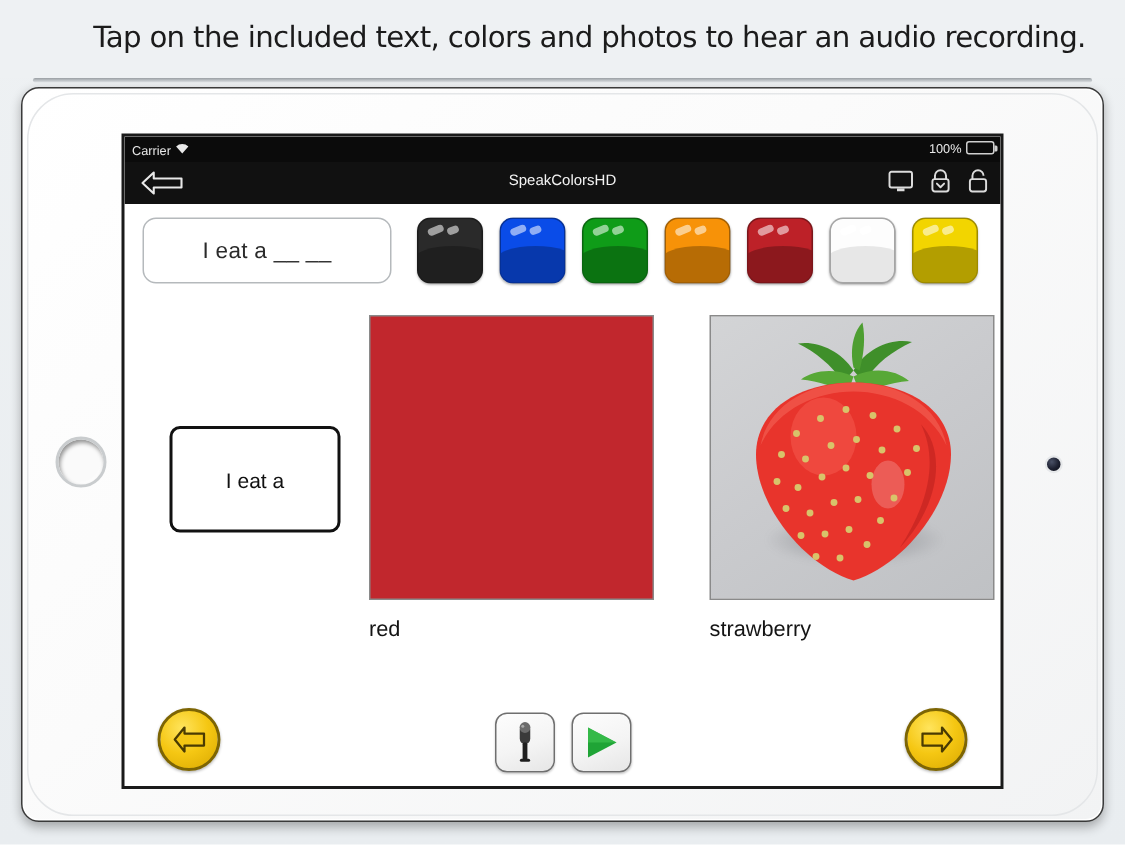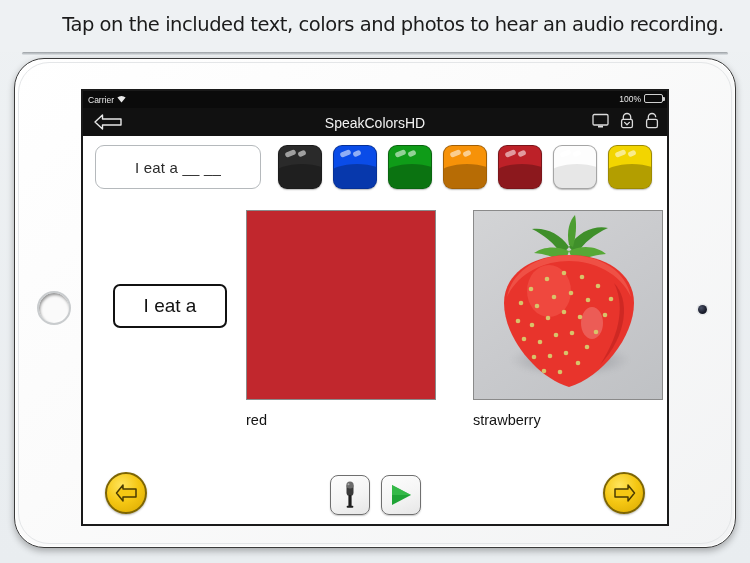--- a/index.html
+++ b/index.html
@@ -32,21 +32,21 @@
     position: absolute; left: 22px; top: 52px; width: 706px; height: 3px;
     background: linear-gradient(180deg,#9a9fa3 0%,#bfc4c8 55%,#e2e6e9 100%);
     border-radius: 2px;
   }
 
   
   #tablet {
     position: absolute; left: 14px; top: 58px;
     width: 722px; height: 490px;
     background: linear-gradient(140deg,#ffffff 0%,#fbfbfb 42%,#f2f3f4 100%);
-    border-radius: 30px;
+    border-radius: 12px;
     border: 1.6px solid #3a3a3a;
     box-shadow: 0 3px 7px rgba(0,0,0,.30), inset 0 0 0 1px #ffffff;
   }
   #tablet-inner-edge {
     position: absolute; left: 3px; top: 3px; right: 3px; bottom: 3px;
     border-radius: 31px;
     border: 1px solid #e4e6e8;
     pointer-events: none;
   }
   #home-button {
@@ -102,21 +102,21 @@
     width: 1.6px; height: 3.6px; background: #cfcfcf; border-radius: 0 1px 1px 0;
   }
 
   
   #nav-bar {
     position: absolute; left: 0; top: 17px; width: 100%; height: 28px;
     background: #111111;
   }
   #nav-title {
     position: absolute; left: 0; top: 7px; width: 100%;
-    text-align: center; color: #f2f2f2; font-size: 14px;
+    text-align: center; color: #f2f2f2; font-size: 10px;
   }
   #nav-back {
     position: absolute; left: 10px; top: 5px;
     width: 30px; height: 18px;
   }
   #nav-icons {
     position: absolute; right: 8px; top: 4px;
     display: flex; align-items: center; gap: 11px;
   }
 
@@ -163,26 +163,26 @@
   .swatch .gloss1 { left: 6px;  width: 11px; }
   .swatch .gloss2 { left: 19px; width: 8px; }
   .swatch.light .wave { background: rgba(0,0,0,.085); }
   .swatch.light .gloss1, .swatch.light .gloss2 { background: rgba(255,255,255,.9); }
 
   
   #content { position: absolute; left: 0; top: 107px; width: 100%; height: 285px; }
 
   #phrase-card {
     position: absolute; left: 30px; top: 86px;
-    width: 114px; height: 44px;
+    width: 114px; height: 71px;
     background: #ffffff;
     border: 2.4px solid #111111;
     border-radius: 7px;
     display: flex; align-items: center; justify-content: center;
-    font-size: 19px; color: #111111;
+    font-size: 14px; color: #111111;
   }
 
   .item-cell { position: absolute; top: 12px; width: 190px; }
   #cell-color { left: 163px; }
   #cell-photo { left: 390px; }
 
   .item-tile {
     width: 190px; height: 190px;
     border: 1px solid #8a8a8a;
     position: relative;

